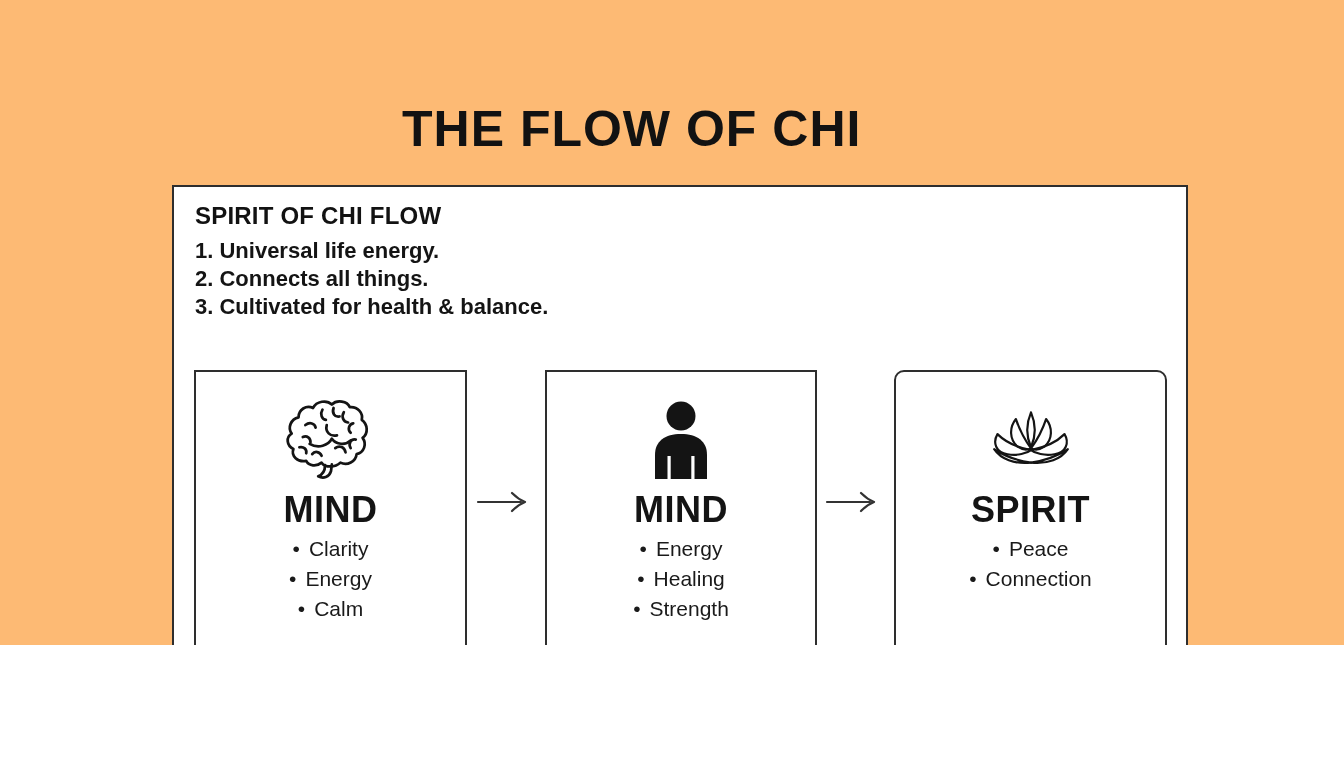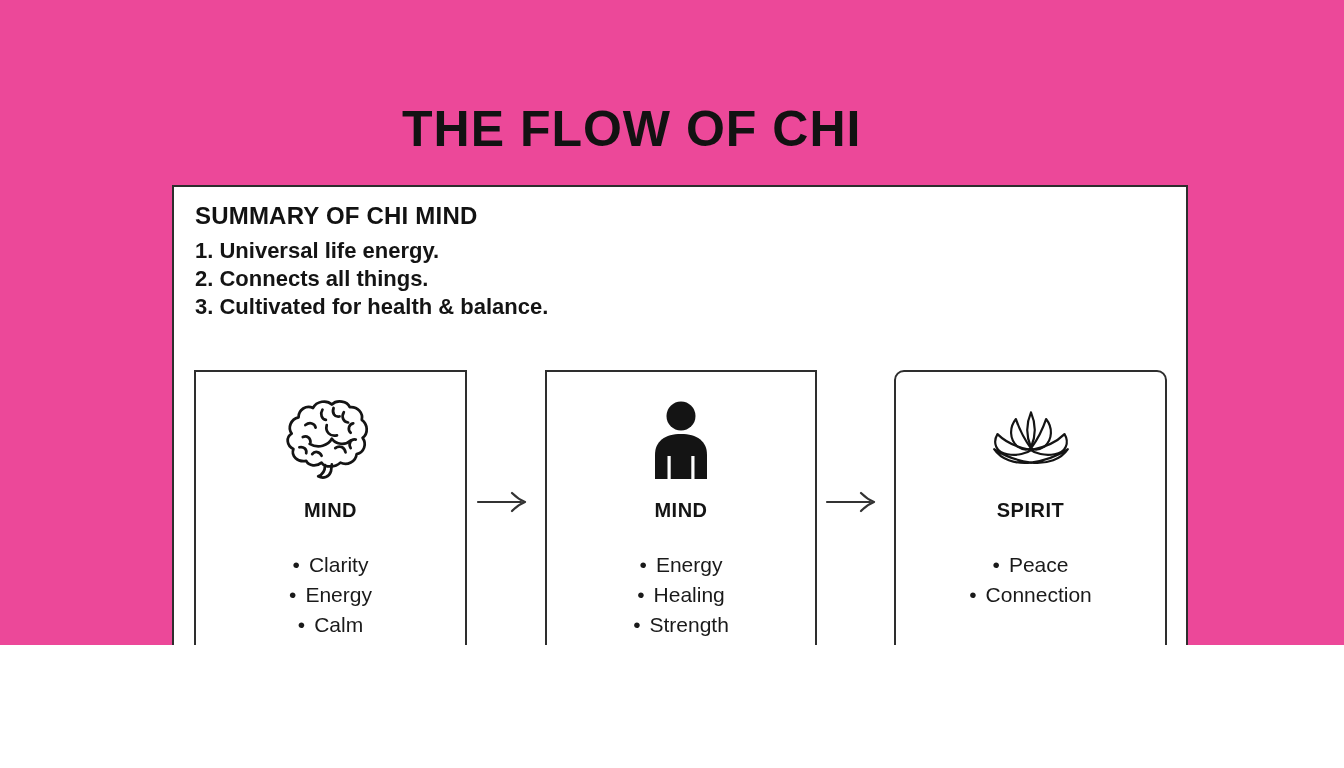--- a/index.html
+++ b/index.html
@@ -1,19 +1,19 @@
 <!DOCTYPE html>
 <html><head>
 <meta charset="utf-8">
 <style>
   html,body{margin:0;padding:0;background:#ffffff;}
   .canvas{
     position:relative;
     width:1344px;height:645px;
-    background:#ec4899;
+    background:#fdba74;
     overflow:hidden;
     font-family:"Liberation Sans",sans-serif;
     color:#141414;
   }
   .title{
     position:absolute;
     left:402px;top:100px;
     margin:0;
     font-size:50px;
     font-weight:700;
@@ -65,28 +65,28 @@
   .node-spirit{left:894px;border-radius:10px;}
   .icon-area{
     height:84px;
     margin-top:26px;
     display:flex;
     align-items:center;
     justify-content:center;
   }
   .node-label{
     margin-top:14px;
-    font-size:20px;
+    font-size:36px;
     font-weight:700;
     letter-spacing:0.5px;
     color:#141414;
     line-height:28px;
   }
   .bullets{
-    margin-top:26px;
+    margin-top:10px;
     width:100%;
   }
   .bullet-line{
     font-size:21px;
     line-height:30px;
     text-align:center;
     color:#1a1a1a;
     font-weight:400;
   }
   .dot{
@@ -102,21 +102,21 @@
 </style>
 </head>
 <body>
 
 <div class="canvas">
 
   <h1 class="title">THE FLOW OF CHI</h1>
 
   <div class="frame">
     <div class="summary">
-      <div class="summary-heading">SUMMARY OF CHI MIND</div>
+      <div class="summary-heading">SPIRIT OF CHI FLOW</div>
       <div class="summary-item">1. Universal life energy.</div>
       <div class="summary-item">2. Connects all things.</div>
       <div class="summary-item">3. Cultivated for health &amp; balance.</div>
     </div>
   </div>
 
   <div class="node node-mind">
     <div class="icon-area">
       <svg width="94" height="82" viewBox="0 0 110 95" fill="none" stroke="#141414" stroke-width="3.2" stroke-linecap="round" stroke-linejoin="round" aria-hidden="true">
         <path d="M26,72 C16,74 8,66 11,58 C3,54 2,44 9,40 C4,33 8,23 17,21 C17,12 26,6 34,10 C38,2 50,0 56,6 C62,0 74,2 77,9 C86,8 93,16 91,24 C98,29 99,40 92,45 C97,52 94,62 85,64 C84,73 74,78 66,74 C60,80 48,80 44,74 C38,79 29,78 26,72 Z"></path>

